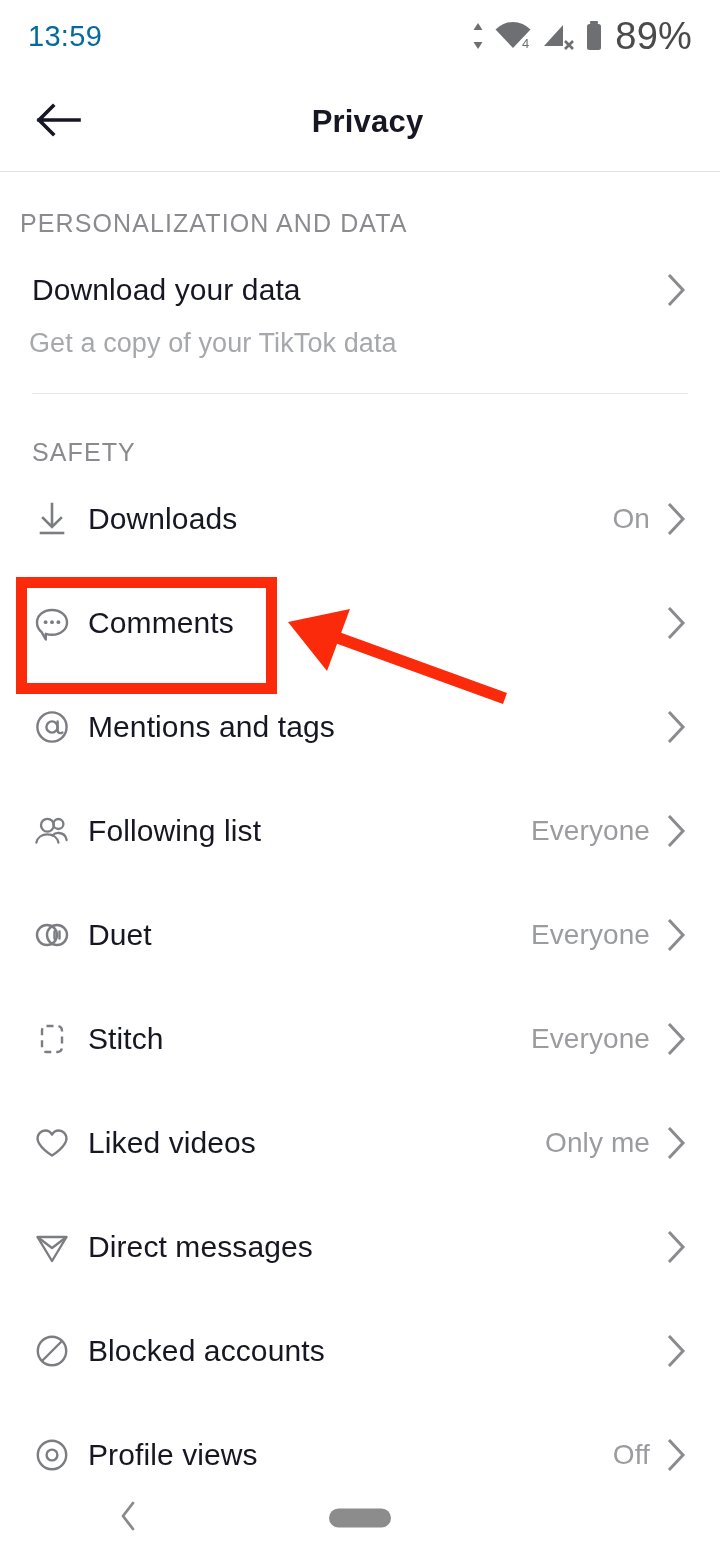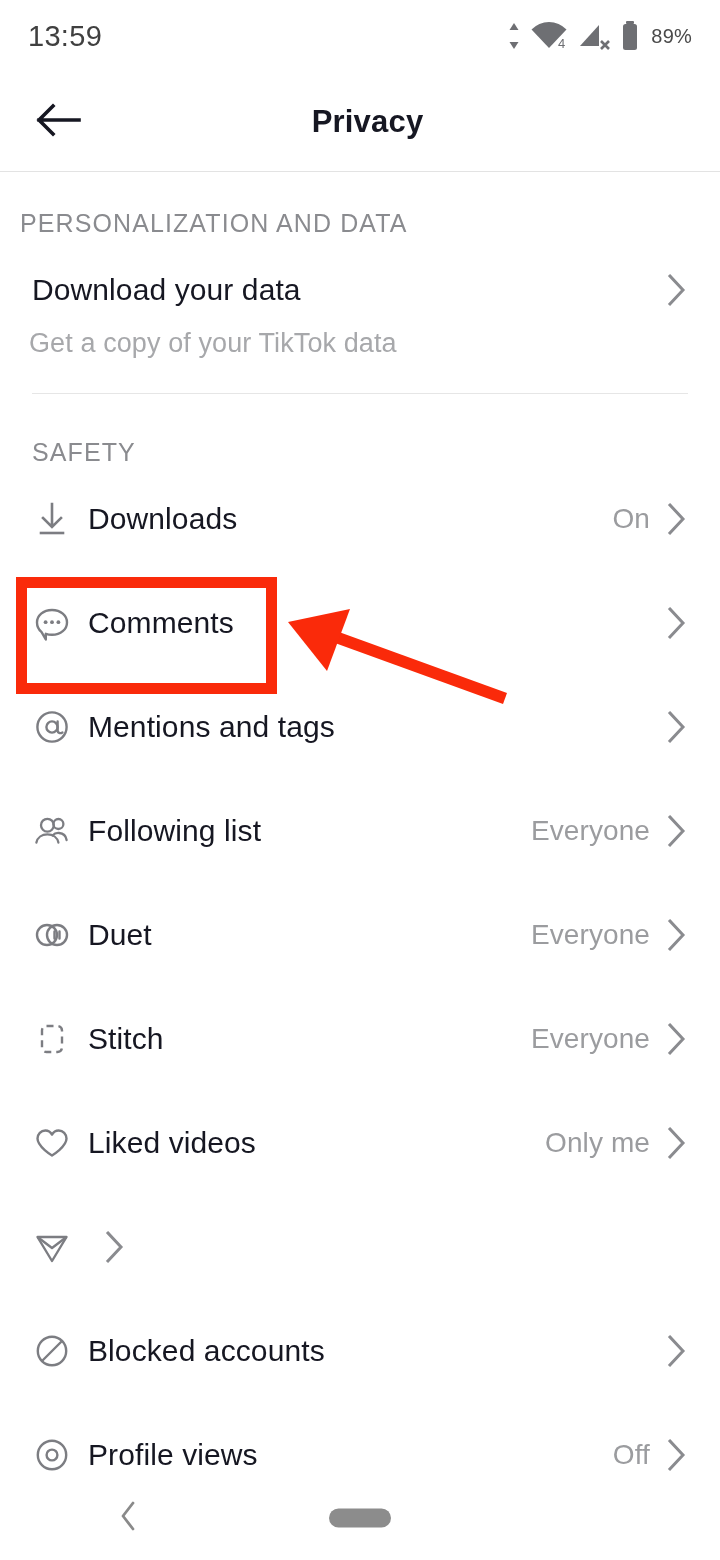--- a/index.html
+++ b/index.html
@@ -10,24 +10,24 @@
     -webkit-font-smoothing:antialiased;
   }
   #screen { position:relative; width:720px; height:1560px; overflow:hidden; background:#fff; }
 
   
   .statusbar {
     position:absolute; top:0; left:0; width:720px; height:72px;
     display:flex; align-items:center; justify-content:space-between;
     padding:0 28px;
   }
-  .status-time { font-size:29px; color:#404040; letter-spacing:.3px; }
+  .status-time { font-size:29px; color:#0369a1; letter-spacing:.3px; }
   .status-icons { display:flex; align-items:center; gap:9px; }
   .status-icons svg { display:block; }
-  .battery-pct { font-size:20px; color:#4a4a4a; margin-left:2px; letter-spacing:.2px; }
+  .battery-pct { font-size:38px; color:#4a4a4a; margin-left:2px; letter-spacing:.2px; }
 
   
   .header {
     position:absolute; top:72px; left:0; width:720px; height:100px;
     display:flex; align-items:center;
     border-bottom:1px solid #e3e3e3;
   }
   .back-btn {
     position:absolute; left:28px; top:50%; transform:translateY(-50%);
     width:60px; height:60px; display:flex; align-items:center; justify-content:center;
@@ -278,20 +278,21 @@
       </div>
     </div>
 
     <div class="row">
       <div class="row-icon">
         <svg width="40" height="40" viewBox="0 0 40 40">
           <path d="M5.5 10 L34.5 10 L20 34 Z" stroke="#7c7d82" stroke-width="2.4" fill="none" stroke-linejoin="round"></path>
           <path d="M5.5 10 L20 21 L34.5 10" stroke="#7c7d82" stroke-width="2.4" fill="none" stroke-linejoin="round"></path>
         </svg>
       </div>
+      <div class="row-label">Direct messages</div>
       <div class="row-value"></div>
       <div class="chev">
         <svg width="20" height="34" viewBox="0 0 20 34">
             <path d="M3 3 L16 17 L3 31" stroke="#8a8b8f" stroke-width="3" fill="none" stroke-linecap="square"></path>
           </svg>
       </div>
     </div>
 
     <div class="row">
       <div class="row-icon">

